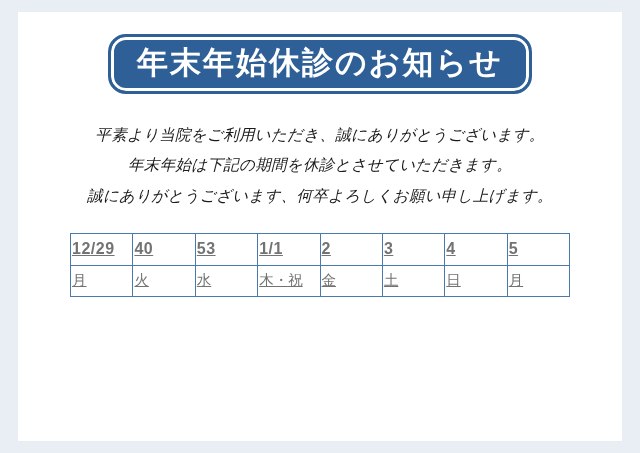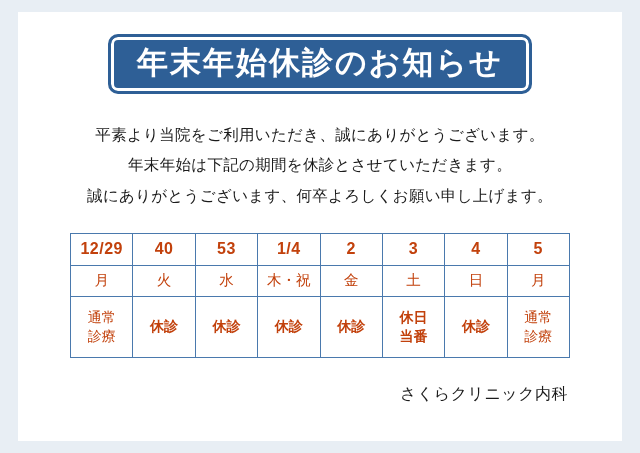--- a/index.html
+++ b/index.html
@@ -23,56 +23,57 @@
     box-sizing: border-box;
   }
   .title-wrap {
     display: flex;
     justify-content: center;
     margin-top: 22px;
   }
   .title-banner {
     background: #2e5f96;
     border: 3px solid #2e5f96;
-    border-radius: 10px;
+    border-radius: 18px;
     box-shadow: inset 0 0 0 3px #ffffff;
     padding: 9px 26px 11px 26px;
     color: #ffffff;
     font-size: 31px;
     font-weight: bold;
     letter-spacing: 2px;
     line-height: 1.1;
     white-space: nowrap;
   }
   .body-text {
     margin-top: 26px;
     text-align: center;
     color: #1b1b1b;
     font-size: 15.5px;
     line-height: 1.95;
     letter-spacing: 0.3px;
+    font-style: italic;
   }
   .body-text div {
     white-space: nowrap;
   }
   .table-wrap {
     margin-top: 22px;
     display: flex;
     justify-content: center;
   }
   table.schedule {
     border-collapse: collapse;
     table-layout: fixed;
     width: 500px;
   }
   table.schedule td {
     border: 1px solid #4a79ad;
-    text-align: center;
     vertical-align: middle;
-    color: #c2410c;
+    color: #737373;
+    text-decoration: underline;
   }
   table.schedule tr.row-date td {
     height: 29px;
     font-size: 16px;
     font-weight: bold;
     letter-spacing: 0.5px;
   }
   table.schedule tr.row-day td {
     height: 28px;
     font-size: 14.5px;
@@ -122,64 +123,34 @@
     <div>誠にありがとうございます、何卒よろしくお願い申し上げます。</div>
   </div>
 
   <div class="table-wrap">
     <table class="schedule">
       <tbody>
         <tr class="row-date" id="row-dates">
             <td>12/29</td>
             <td>40</td>
             <td>53</td>
-            <td>1/4</td>
+            <td>1/1</td>
             <td>2</td>
             <td>3</td>
             <td>4</td>
             <td>5</td>
           </tr>
         <tr class="row-day" id="row-weekdays">
             <td>月</td>
             <td>火</td>
             <td>水</td>
             <td>木・祝</td>
             <td>金</td>
             <td>土</td>
             <td>日</td>
             <td>月</td>
           </tr>
-        <tr class="row-status" id="row-statuses">
-            <td class="status-normal">
-              <div>通常</div>
-              <div>診療</div>
-            </td>
-            <td class="status-closed">
-              <div>休診</div>
-            </td>
-            <td class="status-closed">
-              <div>休診</div>
-            </td>
-            <td class="status-closed">
-              <div>休診</div>
-            </td>
-            <td class="status-closed">
-              <div>休診</div>
-            </td>
-            <td class="status-duty">
-              <div>休日</div>
-              <div>当番</div>
-            </td>
-            <td class="status-closed">
-              <div>休診</div>
-            </td>
-            <td class="status-normal">
-              <div>通常</div>
-              <div>診療</div>
-            </td>
-          </tr>
       </tbody>
     </table>
   </div>
 
-  <div class="clinic-name">さくらクリニック内科</div>
 
 </div>
 
 </body></html>

